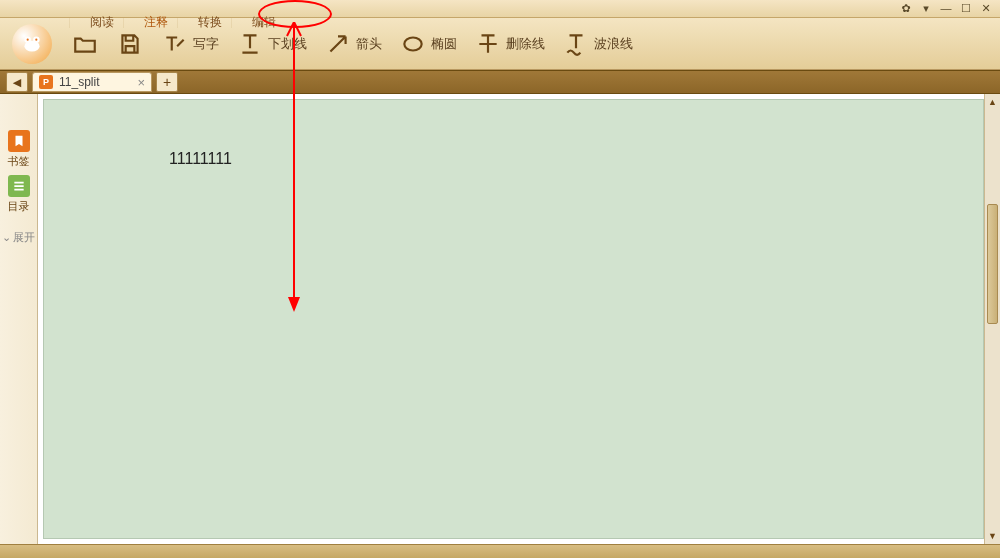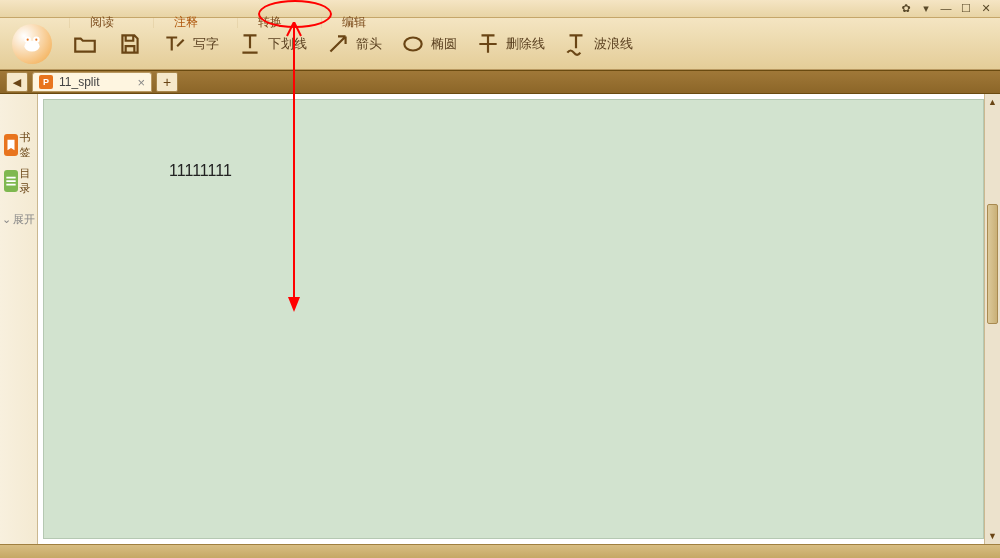--- a/index.html
+++ b/index.html
@@ -2,21 +2,21 @@
 <html><head>
 <meta charset="utf-8">
 <style>
 * { box-sizing: border-box; margin: 0; padding: 0; }
 body { font-family: "Microsoft YaHei", sans-serif; font-size: 12px; background: #fff; width: 1000px; height: 558px; overflow: hidden; }
 
 .titlebar { height: 18px; background: linear-gradient(to bottom, #f5e5c4, #e8d4a5); position: relative; border-bottom: 1px solid #c5a66a; }
 .window-controls { position: absolute; right: 8px; top: 2px; display: flex; gap: 8px; }
 .window-controls span { width: 12px; height: 12px; display: inline-block; color: #5a4a2a; cursor: pointer; font-size: 11px; line-height: 12px; text-align: center; }
 
-.menutabs { position: absolute; left: 75px; top: 0; display: flex; height: 30px; align-items: flex-end; gap: 30px; }
+.menutabs { position: absolute; left: 75px; top: 0; display: flex; height: 30px; align-items: flex-end; }
 .menutab { padding: 2px 15px; font-size: 12px; color: #7a4a1a; cursor: pointer; height: 18px; line-height: 16px; position: relative; }
 .menutab.active { color: #b05a10; }
 .menutab::before { content:""; position:absolute; left:-6px; top:6px; width:1px; height:10px; background:#c5a66a33; }
 
 .toolbar { height: 52px; background: linear-gradient(to bottom, #f4e5c2, #e4cd98); display: flex; align-items: center; padding-left: 12px; gap: 5px; border-bottom: 1px solid #b89860; }
 .logo { width: 40px; height: 40px; background: radial-gradient(circle at 30% 30%, #fff, #f2a540); border-radius: 50%; margin-right: 8px; display:flex; align-items:center; justify-content:center; }
 .logo svg { width:26px; height:26px; }
 
 .tool { display: flex; align-items: center; gap: 4px; padding: 4px 6px; cursor: pointer; color: #5a4020; font-size: 13px; }
 .tool .icon { width: 28px; height: 28px; display:flex; align-items:center; justify-content:center; color:#6a4515; }
@@ -24,29 +24,29 @@
 
 .doc-tabbar { height: 24px; background: linear-gradient(to bottom, #a07838, #8c6628); border-top: 1px solid #6a4a10; border-bottom: 1px solid #6a4a10; display: flex; align-items: center; padding-left: 6px; gap: 4px; }
 .nav-btn { width: 22px; height: 20px; background: #f6e8ca; border: 1px solid #a8864a; border-radius: 2px; display:flex; align-items:center; justify-content:center; cursor:pointer; color:#6a4515; font-size:11px;}
 .doc-tab { height: 20px; background: #fef5e0; border: 1px solid #b89860; border-radius: 3px 3px 0 0; display: flex; align-items:center; padding: 0 6px; gap:6px; font-size: 12px; color: #444; cursor:pointer; min-width: 120px; }
 .doc-tab .pdf-badge { width:14px; height:14px; background:#e8741d; border-radius:2px; display:inline-flex; align-items:center; justify-content:center; color:#fff; font-size:9px; font-weight:bold; }
 .doc-tab .close { margin-left:auto; color:#888; cursor:pointer; font-size:13px; }
 .add-tab { width: 22px; height: 20px; background: #f6e8ca; border: 1px solid #a8864a; border-radius: 2px; display:flex; align-items:center; justify-content:center; cursor:pointer; color:#6a4515; font-size:14px; }
 
 .workspace { display:flex; height: calc(558px - 18px - 52px - 24px - 14px); }
 .sidebar { width: 38px; background: linear-gradient(to right, #f8f0de, #f4ead2); border-right: 1px solid #cbb890; display:flex; flex-direction:column; align-items:center; padding-top: 36px; gap:6px; }
-.side-item { width: 30px; display:flex; align-items:center; gap:2px; font-size:11px; color:#6a4515; cursor:pointer; }
+.side-item { width: 30px; display:flex; flex-direction:column; align-items:center; gap:2px; font-size:11px; color:#6a4515; cursor:pointer; }
 .side-item .sicon { width:22px; height:22px; border-radius:3px; display:flex; align-items:center; justify-content:center; }
 .side-item.bookmark .sicon { background:#e8741d; }
 .side-item.toc .sicon { background:#7fb850; }
 .side-expand { margin-top:10px; font-size:11px; color:#888; display:flex; align-items:center; gap:2px; cursor:pointer; }
 
 .canvas-wrap { flex:1; position:relative; background:#fff; }
 .canvas { position:absolute; left:5px; top:5px; right:16px; bottom:5px; background:#d2e3cf; border:1px solid #b5c8b2; }
-.canvas-text { position:absolute; left:125px; top:62px; font-size:16px; color:#222; font-family: Arial, sans-serif; }
+.canvas-text { position:absolute; left:125px; top:50px; font-size:16px; color:#222; font-family: Arial, sans-serif; }
 .vscroll { position:absolute; right:0; top:0; bottom:0; width:16px; background:#ece2cc; border-left:1px solid #cbb890; }
 .vscroll .thumb { position:absolute; left:2px; right:2px; top:110px; height:120px; background:linear-gradient(to right,#dcc99a,#c9b077); border:1px solid #a88a50; border-radius:2px; cursor:pointer; }
 .vscroll .arrow { position:absolute; left:0; right:0; height:16px; display:flex; align-items:center; justify-content:center; color:#6a4515; font-size:9px; cursor:pointer; }
 .vscroll .arrow.up { top:0; }
 .vscroll .arrow.down { bottom:0; }
 
 .statusbar { height:14px; background: linear-gradient(to bottom, #d8bd82, #c5a864); border-top:1px solid #a08040; }
 
 .annot-circle { position:absolute; left:258px; top:0px; width:74px; height:28px; border:2px solid #ff0000; border-radius:50%; pointer-events:none; z-index:50; }
 .annot-arrow { position:absolute; left:281px; top:22px; z-index:49; pointer-events:none; }

